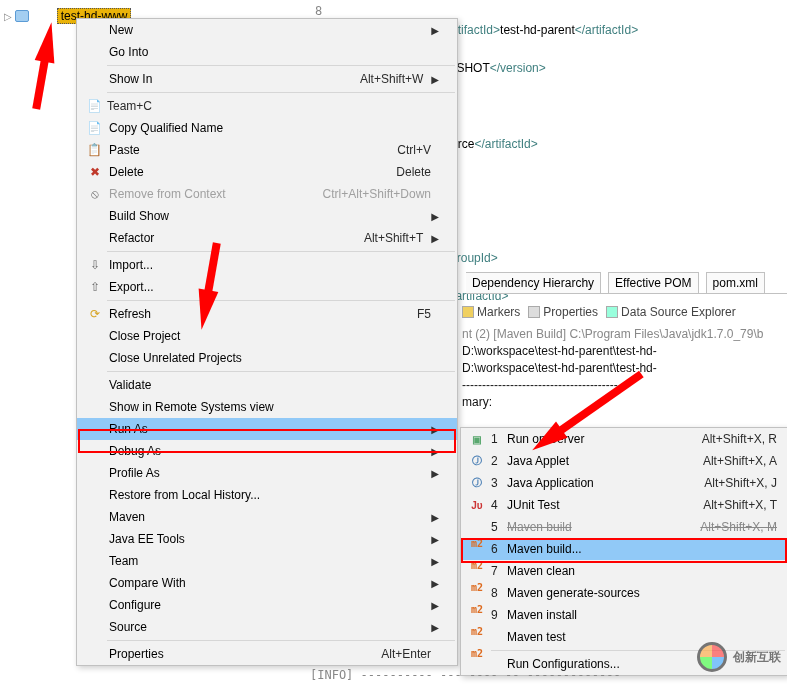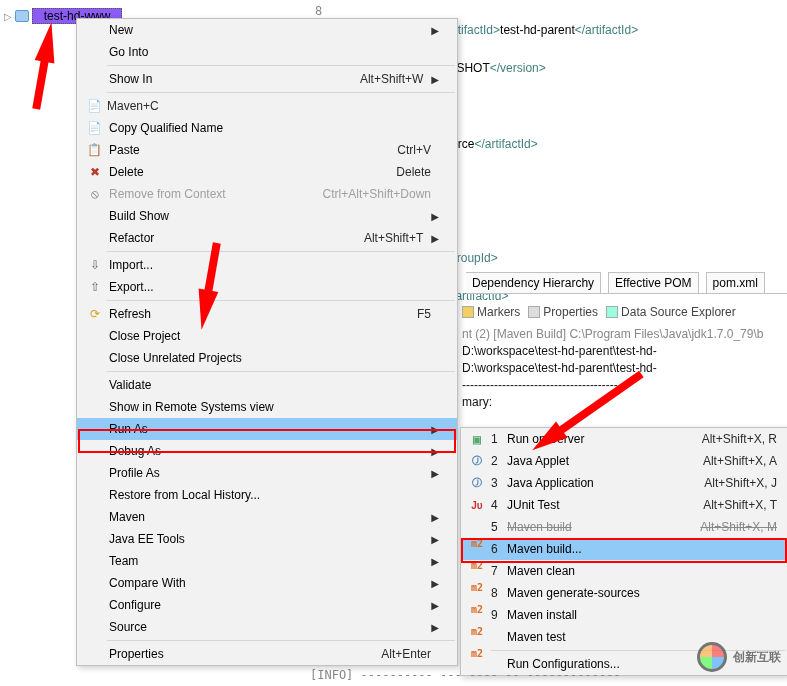--- a/index.html
+++ b/index.html
@@ -6,21 +6,21 @@
 body { width: 787px; height: 686px; background: #fff; position: relative; overflow: hidden; }
 
 .code-area { position: absolute; left: 300px; top: 2px; right: 0; height: 250px; font-family: Consolas, monospace; font-size: 13px; line-height: 19px; white-space: pre; }
 .line-num { position: absolute; left: 315px; top: 4px; color: #888; font-family: Consolas, monospace; }
 .code-line { margin-left: 140px; }
 .tag-b { color: #3f7f7f; } .tag-t { color: #000; }
 
 .tree { position: absolute; left: 4px; top: 8px; display: flex; align-items: center; gap: 3px; }
 .tree .caret { color: #888; font-size: 10px; }
 .tree .folder-i { width: 14px; height: 12px; background: #a3cef1; border: 1px solid #5b9bd5; border-radius: 2px; position: relative; }
-.tree .lbl { background: #8b5cf6; border: 1px dotted #555; padding: 0 11px; }
+.tree .lbl { background: #eab308; border: 1px dotted #555; padding: 0 3px; margin-left: 25px; }
 
 .ctx-menu { position: absolute; left: 76px; top: 18px; width: 382px; background: #f2f2f2; border: 1px solid #c1c1c1; box-shadow: 2px 2px 6px rgba(0,0,0,.2); }
 .ctx-menu .row { display: flex; align-items: center; height: 22px; padding: 0 18px 0 6px; position: relative; }
 .ctx-menu .row .gutter { width: 24px; display: flex; align-items: center; justify-content: center; color: #666; }
 .ctx-menu .row .lbl { flex: 1; padding-left: 2px; }
 .ctx-menu .row .sc { color: #2b2b2b; padding-right: 8px; }
 .ctx-menu .row .ar { color: #333; font-size: 10px; }
 .ctx-menu .row.dis .lbl, .ctx-menu .row.dis .sc { color: #a0a0a0; }
 .ctx-menu .sep { height: 1px; background: #d6d6d6; margin: 2px 2px 2px 30px; }
 .ctx-menu .row.hi { background: #91c9f7; }
@@ -101,21 +101,21 @@
   <div class="sep"></div>
   <div class="row">
       <span class="gutter"></span>
       <span class="lbl">Show In</span>
       <span class="sc">Alt+Shift+W</span>
       <span class="ar">▶</span>
     </div>
   <div class="sep"></div>
   <div class="row">
       <span class="gutter">📄</span>
-      <span class="sc">Maven+C</span>
+      <span class="sc">Team+C</span>
     </div>
   <div class="row">
       <span class="gutter">📄</span>
       <span class="lbl">Copy Qualified Name</span>
     </div>
   <div class="row">
       <span class="gutter">📋</span>
       <span class="lbl">Paste</span>
       <span class="sc">Ctrl+V</span>
     </div>

